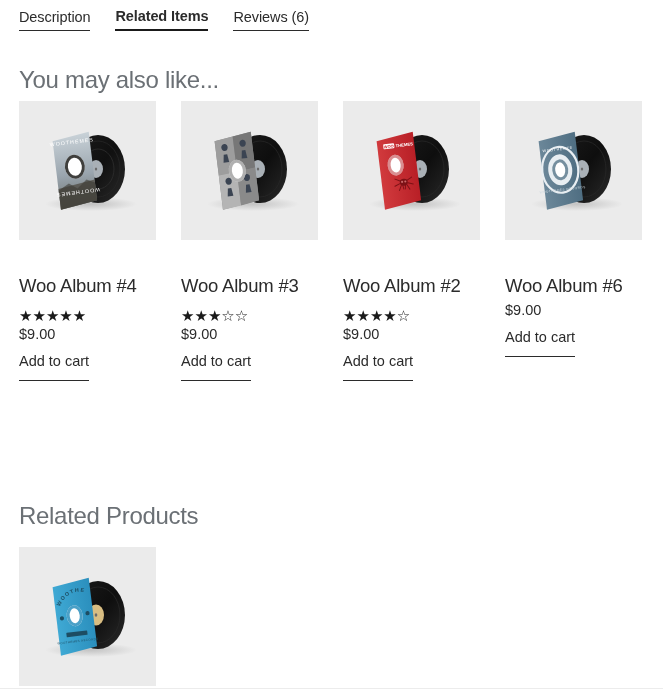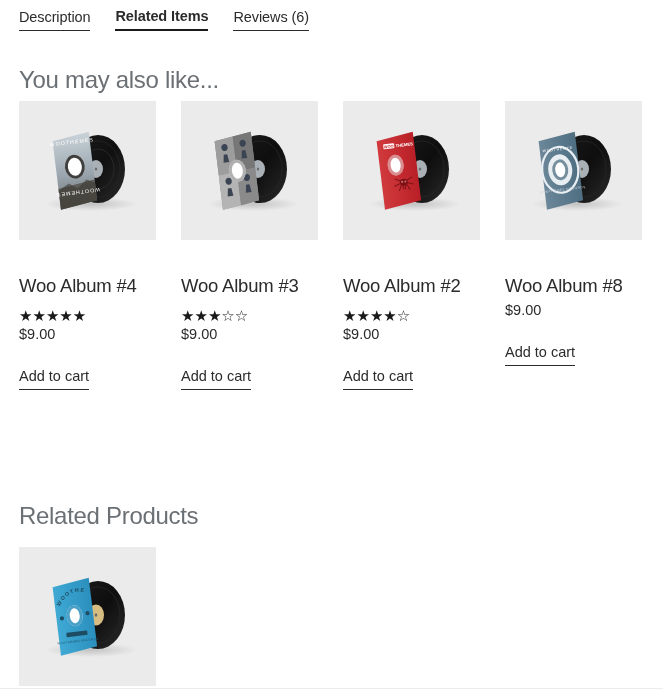--- a/index.html
+++ b/index.html
@@ -110,26 +110,26 @@
 
   .p-price {
     margin-top: 1px;
     font-size: 14.5px;
     line-height: 18px;
     color: #2b2b2b;
   }
 
   .p-cart {
     display: inline-block;
-    margin-top: 24px;
+    margin-top: 9px;
     font-size: 14.5px;
     line-height: 18px;
     color: #2b2b2b;
     border-bottom: 1px solid #2b2b2b;
-    padding-bottom: 4px;
+    padding-bottom: 10px;
     cursor: pointer;
     white-space: nowrap;
   }
 
   
   .bottom-rule {
     position: absolute;
     left: 0; right: 0;
     top: 688px;
     height: 1px;
@@ -320,21 +320,21 @@
             <path d="M37 36 L74 31 L74 100 L37 105 Z" fill="url(#blue1)"></path>
             <ellipse cx="55" cy="67" rx="18" ry="23" fill="none" stroke="#e8eef2" stroke-width="2.2"></ellipse>
             <ellipse cx="55" cy="67" rx="12" ry="15.5" fill="#e8eef2"></ellipse>
             <ellipse cx="55" cy="67" rx="8" ry="10.5" fill="#ffffff"></ellipse>
             <path d="M47 67 a8 10.5 0 0 0 16 0 a8 10.5 0 0 0 -16 0 M50 67 a5 7.5 0 0 1 10 0 a5 7.5 0 0 1 -10 0" fill="#5d7b8e" fill-rule="evenodd" opacity="0.85"></path>
             <text x="55" y="47.5" font-family="Liberation Sans, sans-serif" font-size="3.6" fill="#ffffff" text-anchor="middle" letter-spacing="0.7">WOOTHEMES</text>
             <text x="55" y="88" font-family="Liberation Sans, sans-serif" font-size="3.2" fill="#cfd9e0" text-anchor="middle" letter-spacing="0.5">WOOTHEMES RECORDS</text>
           </g>
         </svg>
       </div>
-      <div class="p-title">Woo Album #8</div>
+      <div class="p-title">Woo Album #6</div>
       <div class="p-price">$9.00</div>
       <div class="p-cart">Add to cart</div>
     </div>
 
   </div>
 
   <div class="section-heading" id="heading-related">Related Products</div>
 
   <div class="grid-related">
     <div class="product">

